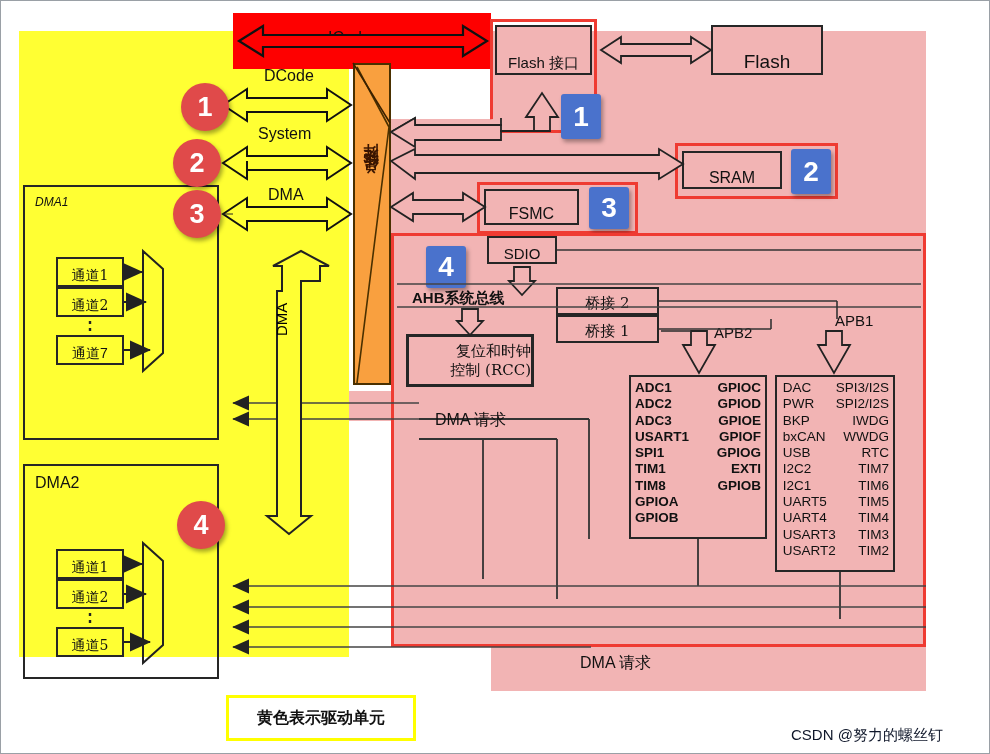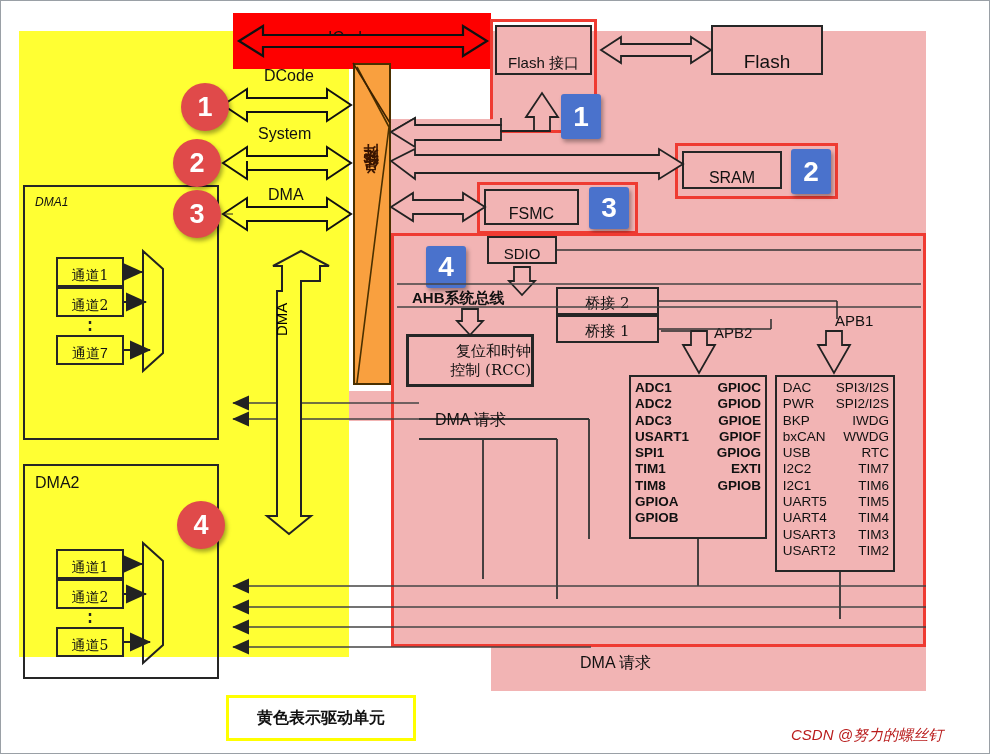--- a/index.html
+++ b/index.html
@@ -25,21 +25,21 @@
               font-size:28px;font-weight:bold;border-radius:3px;
               box-shadow:2px 3px 4px rgba(0,0,0,.35);}
   
   .lbl{position:absolute;color:#111;white-space:nowrap;}
   .vlabel{writing-mode:vertical-rl;transform:rotate(180deg);letter-spacing:5px;font-weight:bold;}
   .rot90{transform:rotate(-90deg);transform-origin:left top;white-space:nowrap;}
   .legend{background:#fff;display:flex;align-items:center;justify-content:center;font-size:16px;
           font-weight:bold;color:#111;}
   .legend.yellow{border:3px solid #ffff00;}
   .legend.pink{border:3px solid #f2b4b4;}
-  .watermark{color:#b91c1c;font-size:15px;font-style:italic;}
+  .watermark{color:#0f172a;font-size:15px;}
   
   .plist{border:2px solid #262626;background:#f2b4b4;display:flex;font-size:13.5px;color:#111;
          padding:3px 4px;}
   .plist .col{display:flex;flex-direction:column;}
   .plist .col.l{align-items:flex-start;}
   .plist .col.r{align-items:flex-end;}
   .plist .cell{line-height:16.3px;white-space:nowrap;}
   svg{position:absolute;left:0;top:0;pointer-events:none;}
 </style>
 </head>

